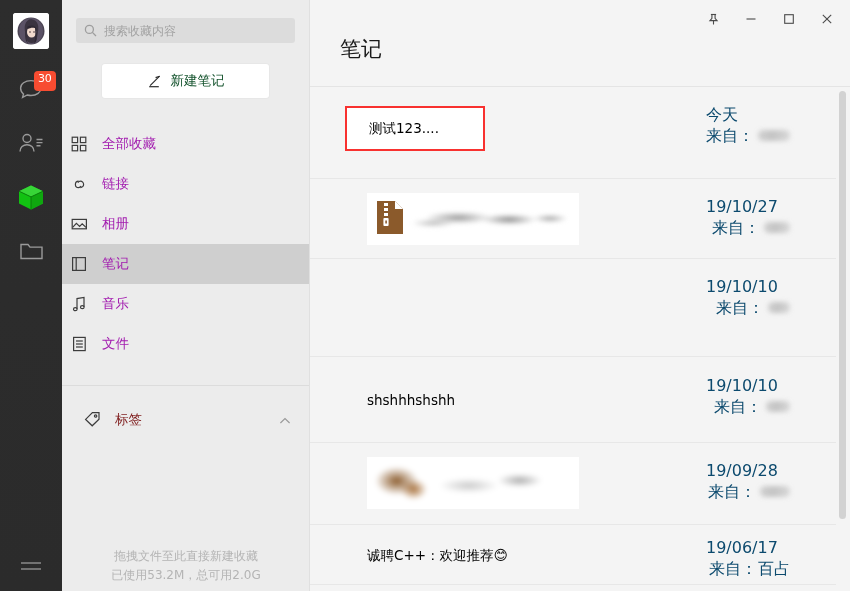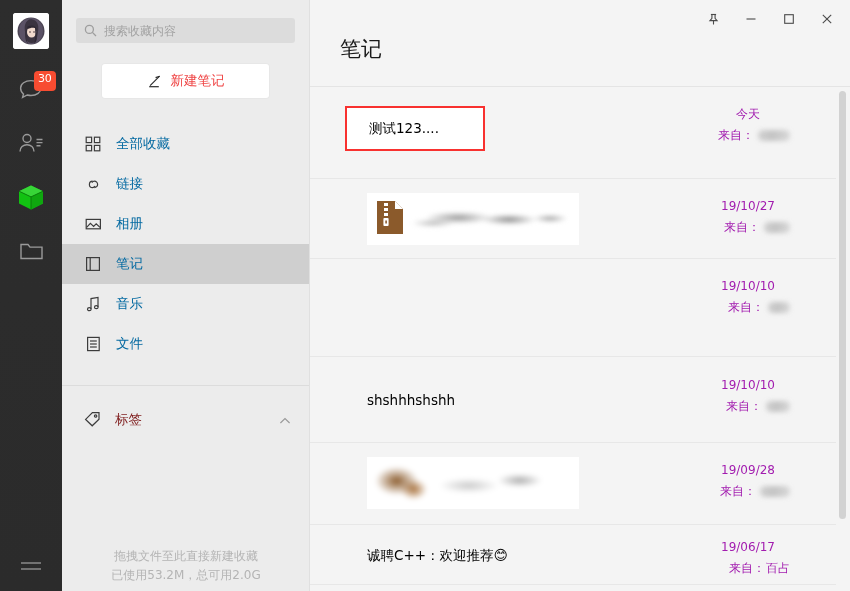--- a/index.html
+++ b/index.html
@@ -119,33 +119,33 @@
     border: 0;
     border-radius: 3px;
     display: flex;
     align-items: center;
     justify-content: center;
     gap: 9px;
     cursor: pointer;
     box-shadow: 0 0 0 1px rgba(0,0,0,0.02);
     font-family: "DejaVu Sans", "Liberation Sans", sans-serif;
     font-size: 13.5px;
-    color: #ef4444;
+    color: #14532d;
   }
   .newnote svg { display:block; }
 
   .navlist { margin-top: 26px; }
   .navitem {
     height: 40px;
     display: flex;
     align-items: center;
-    padding-left: 22px;
+    padding-left: 8px;
     gap: 14px;
     cursor: pointer;
-    color: #0369a1;
+    color: #a21caf;
     font-size: 13.5px;
   }
   .navitem .ni-icon { width:18px; height:18px; display:flex; align-items:center; justify-content:center; }
   .navitem.selected { background: #cfcfcf; }
 
   .nav-sep {
     height: 1px;
     background: #dcdcdc;
     margin: 21px 0 0 0;
   }
@@ -235,23 +235,23 @@
     display: flex;
     align-items: flex-start;
     padding: 0 46px 0 57px;
     border-bottom: 1px solid #e7e7e7;
     cursor: pointer;
     box-sizing: border-box;
   }
   .fav-main { flex: 1 1 auto; min-width: 0; display:flex; align-items:center; }
   .fav-meta {
     flex: 0 0 auto;
-    text-align: center;
-    color: #a21caf;
-    font-size: 12px;
+    text-align: left;
+    color: #0c4a6e;
+    font-size: 16px;
     line-height: 21px;
     padding-top: 17px;
     white-space: nowrap;
     min-width: 84px;
   }
   .fav-meta .from { display:flex; justify-content:flex-end; align-items:center; gap:1px; }
 
   .blurtext {
     display: inline-block;
     height: 11px;

